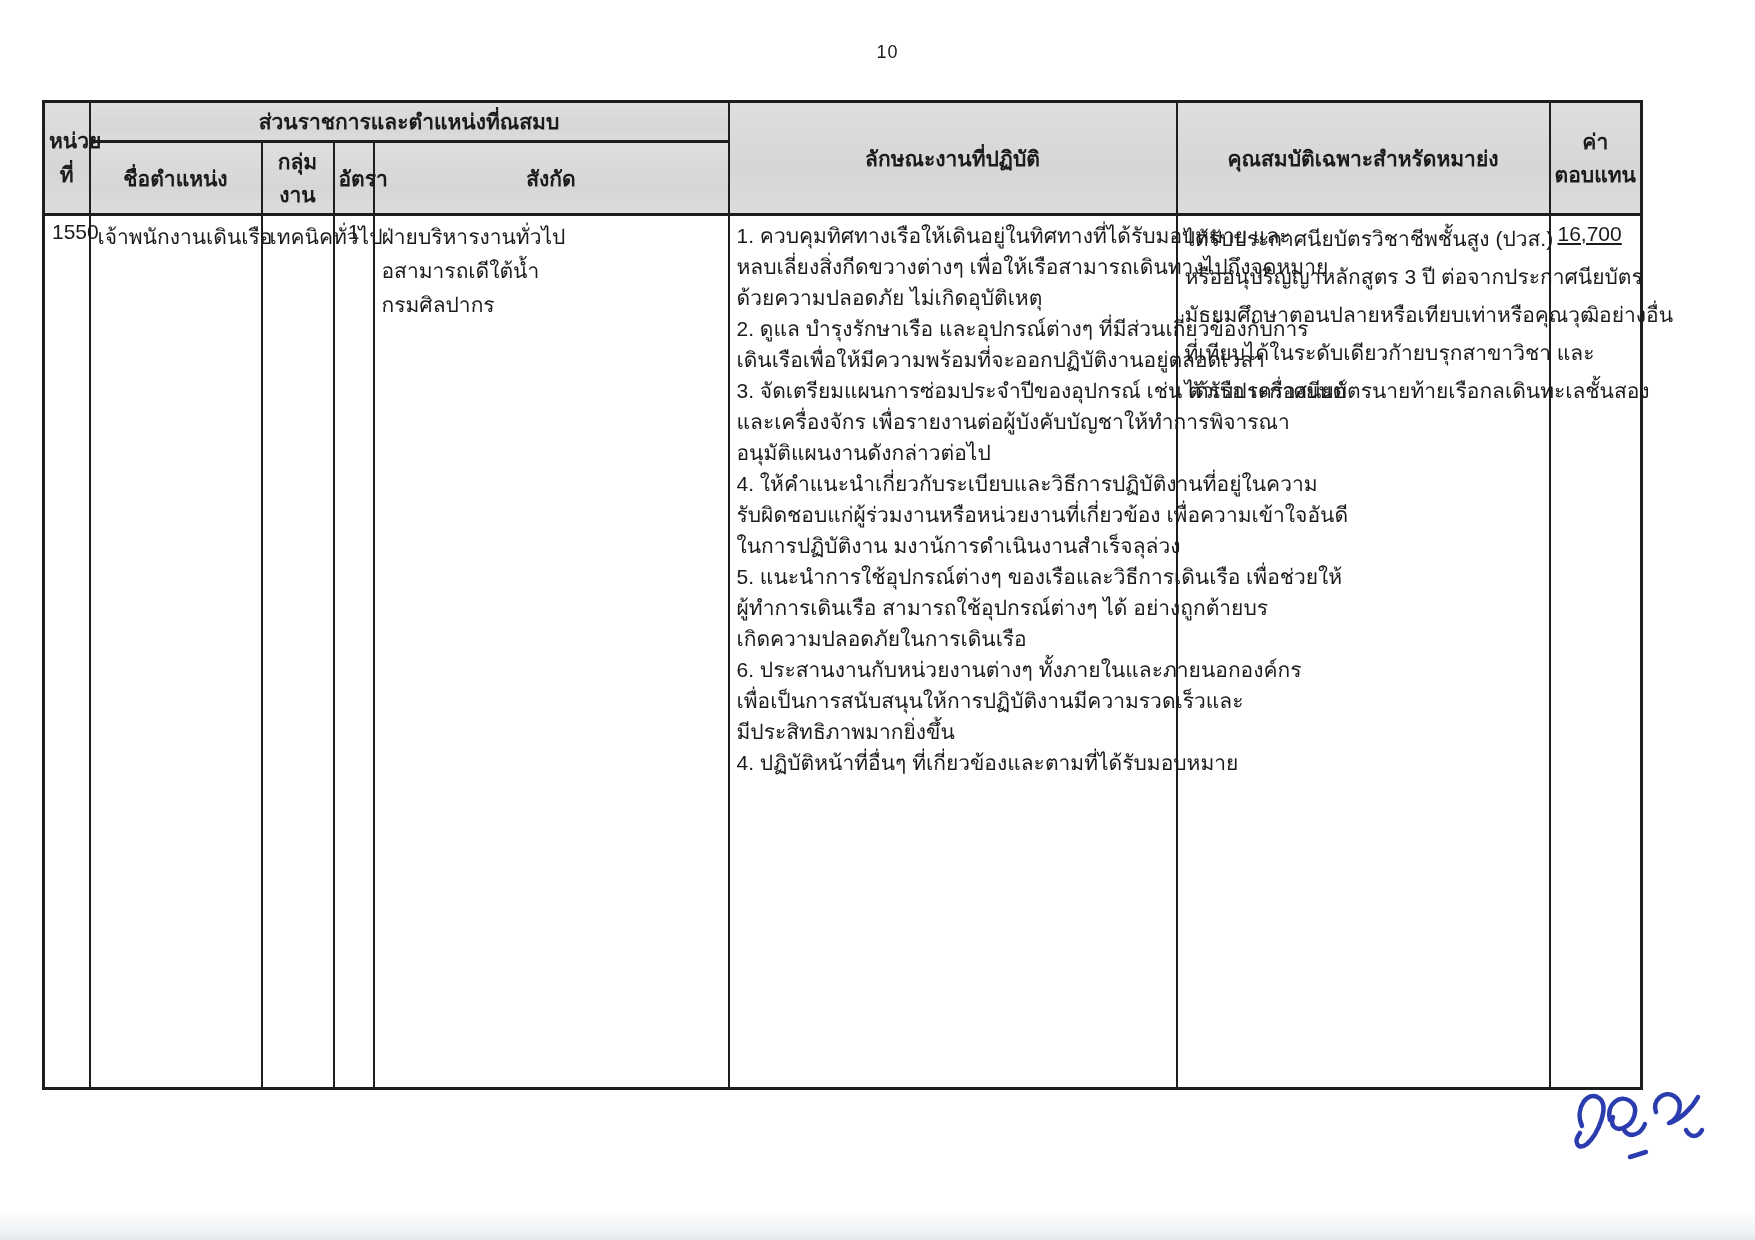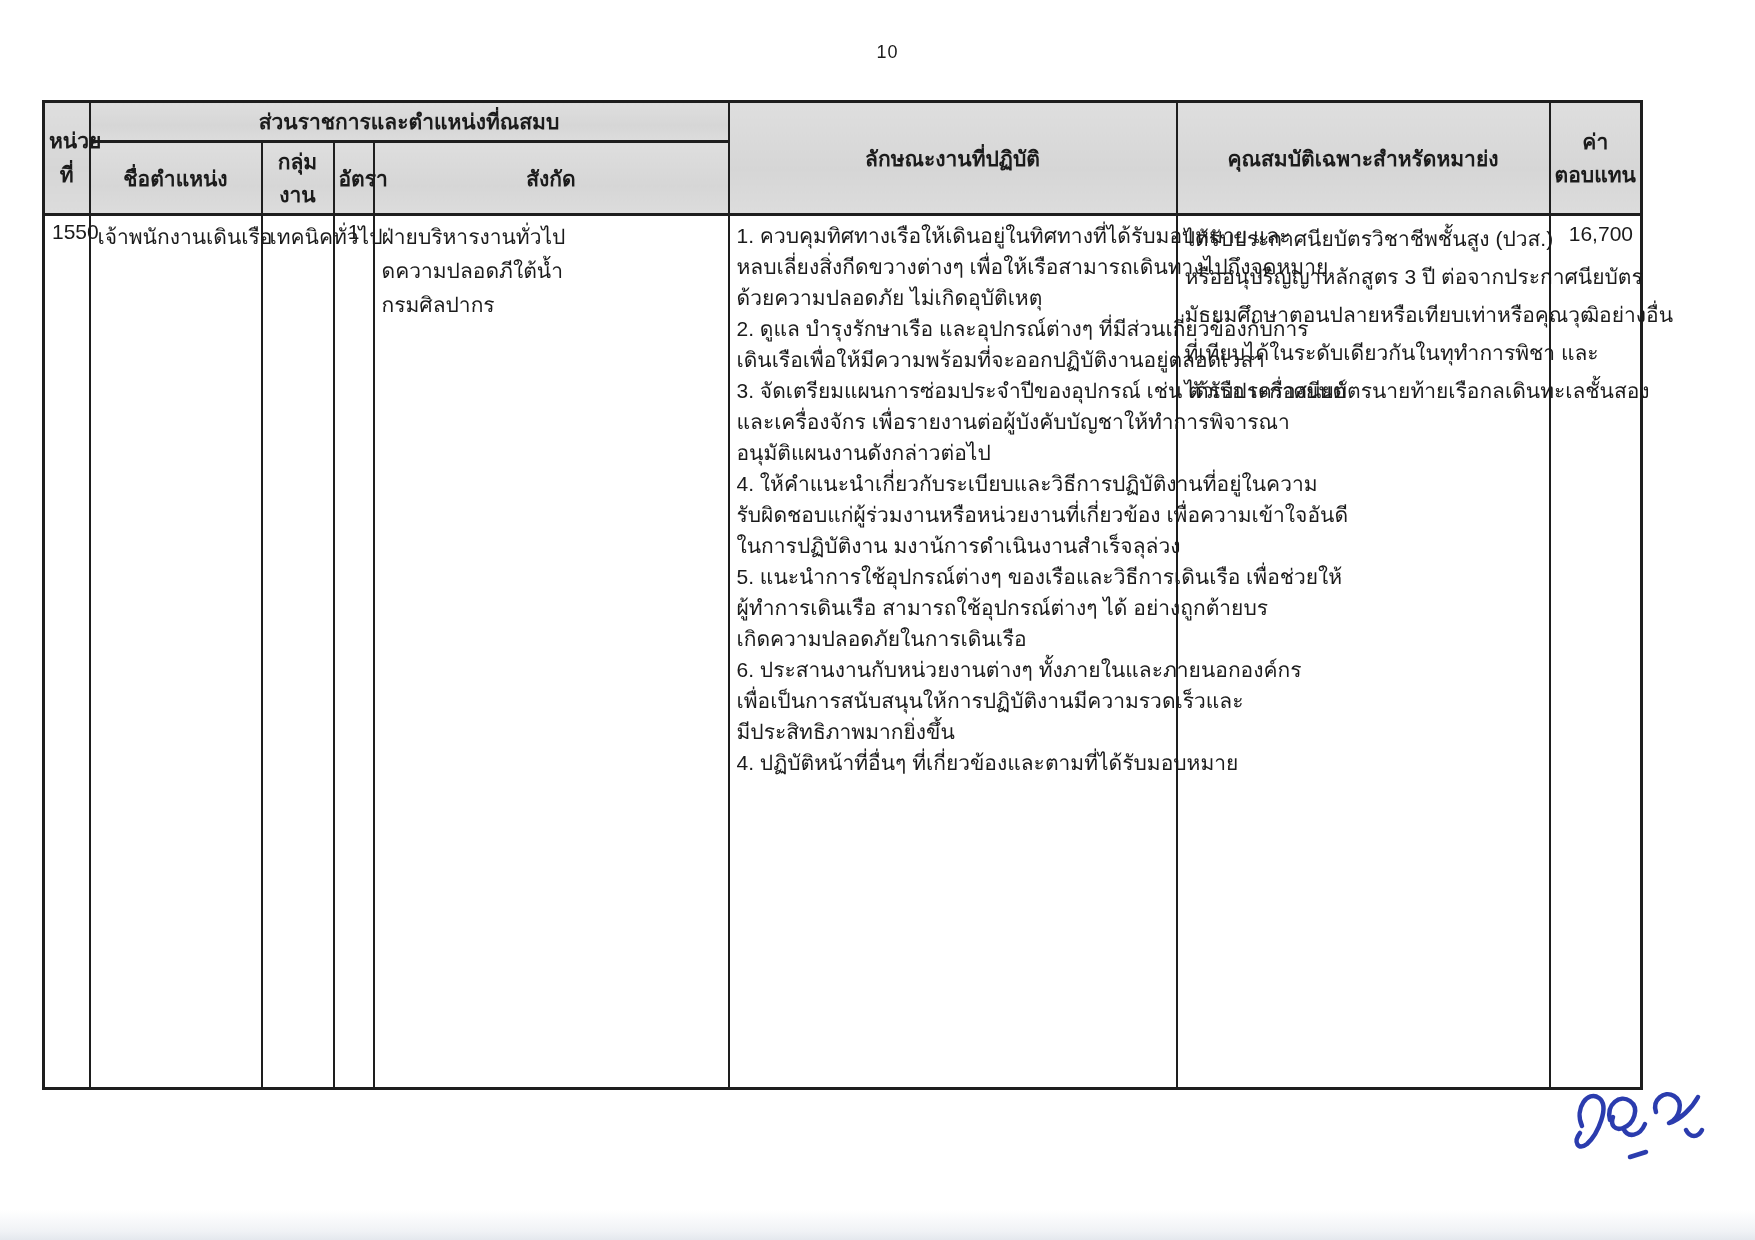--- a/index.html
+++ b/index.html
@@ -36,21 +36,21 @@
   .job-table td {
     vertical-align:top; background:#ffffff;
     font-size:21px; padding:4px 7px 6px 7px;
   }
   td.center { text-align:center; }
   .unit-word { line-height:34px; }
   td.cell-affiliation div { line-height:34px; white-space:nowrap; }
   td.cell-desc div  { line-height:31px; white-space:nowrap; }
   td.cell-qual div  { line-height:38px; white-space:nowrap; }
   td.cell-pos, td.cell-group { white-space:nowrap; overflow:visible; }
-  td.cell-comp { text-align:right; padding-top:6px; }
+  td.cell-comp { text-align:left; padding-top:6px;text-decoration:underline; }
   .signature {
     position:absolute; left:1568px; top:1062px;
     width:150px; height:110px;
   }
   .bottom-scan-band {
     position:absolute; left:0; right:0; bottom:0; height:30px;
     background:linear-gradient(180deg, rgba(233,236,240,0) 0%, rgba(228,232,238,0.55) 70%, rgba(221,226,233,0.8) 100%);
   }
 </style>
 </head>
@@ -90,21 +90,21 @@
       </tr>
     </thead>
     <tbody>
       <tr>
         <td class="center">1550</td>
         <td class="cell-pos">เจ้าพนักงานเดินเรือ</td>
         <td class="cell-group">เทคนิคทั่วไป</td>
         <td class="center">1</td>
         <td class="cell-affiliation">
             <div>ฝ่ายบริหารงานทั่วไป</div>
-            <div>ดความปลอดภีใต้น้ำ</div>
+            <div>อสามารถเดีใต้น้ำ</div>
             <div>กรมศิลปากร</div>
           </td>
         <td class="cell-desc">
             <div>1. ควบคุมทิศทางเรือให้เดินอยู่ในทิศทางที่ได้รับมอบหมาย และ</div>
             <div>หลบเลี่ยงสิ่งกีดขวางต่างๆ เพื่อให้เรือสามารถเดินทางไปถึงจุดหมาย</div>
             <div>ด้วยความปลอดภัย ไม่เกิดอุบัติเหตุ</div>
             <div>2. ดูแล บำรุงรักษาเรือ และอุปกรณ์ต่างๆ ที่มีส่วนเกี่ยวข้องกับการ</div>
             <div>เดินเรือเพื่อให้มีความพร้อมที่จะออกปฏิบัติงานอยู่ตลอดเวลา</div>
             <div>3. จัดเตรียมแผนการซ่อมประจำปีของอุปกรณ์ เช่น ตัวเรือ เครื่องยนต์</div>
             <div>และเครื่องจักร เพื่อรายงานต่อผู้บังคับบัญชาให้ทำการพิจารณา</div>
@@ -117,21 +117,21 @@
             <div>เกิดความปลอดภัยในการเดินเรือ</div>
             <div>6. ประสานงานกับหน่วยงานต่างๆ ทั้งภายในและภายนอกองค์กร</div>
             <div>เพื่อเป็นการสนับสนุนให้การปฏิบัติงานมีความรวดเร็วและ</div>
             <div>มีประสิทธิภาพมากยิ่งขึ้น</div>
             <div>4. ปฏิบัติหน้าที่อื่นๆ ที่เกี่ยวข้องและตามที่ได้รับมอบหมาย</div>
           </td>
         <td class="cell-qual">
             <div>ได้รับประกาศนียบัตรวิชาชีพชั้นสูง (ปวส.)</div>
             <div>หรืออนุปริญญาหลักสูตร 3 ปี ต่อจากประกาศนียบัตร</div>
             <div>มัธยมศึกษาตอนปลายหรือเทียบเท่าหรือคุณวุฒิอย่างอื่น</div>
-            <div>ที่เทียบได้ในระดับเดียวกันในทุทำการพิชา และ</div>
+            <div>ที่เทียบได้ในระดับเดียวกัายบรุกสาขาวิชา และ</div>
             <div>ได้รับประกาศนียบัตรนายท้ายเรือกลเดินทะเลชั้นสอง</div>
           </td>
         <td class="cell-comp">16,700</td>
       </tr>
     </tbody>
   </table>
 
   <svg class="signature" viewBox="0 0 150 110">
     <g fill="none" stroke="#2b3cae" stroke-width="4.5" stroke-linecap="round" stroke-linejoin="round">
       <path d="M14,64 C6,46 20,28 31,36 C42,44 30,72 19,82 C10,89 5,80 12,71"></path>

